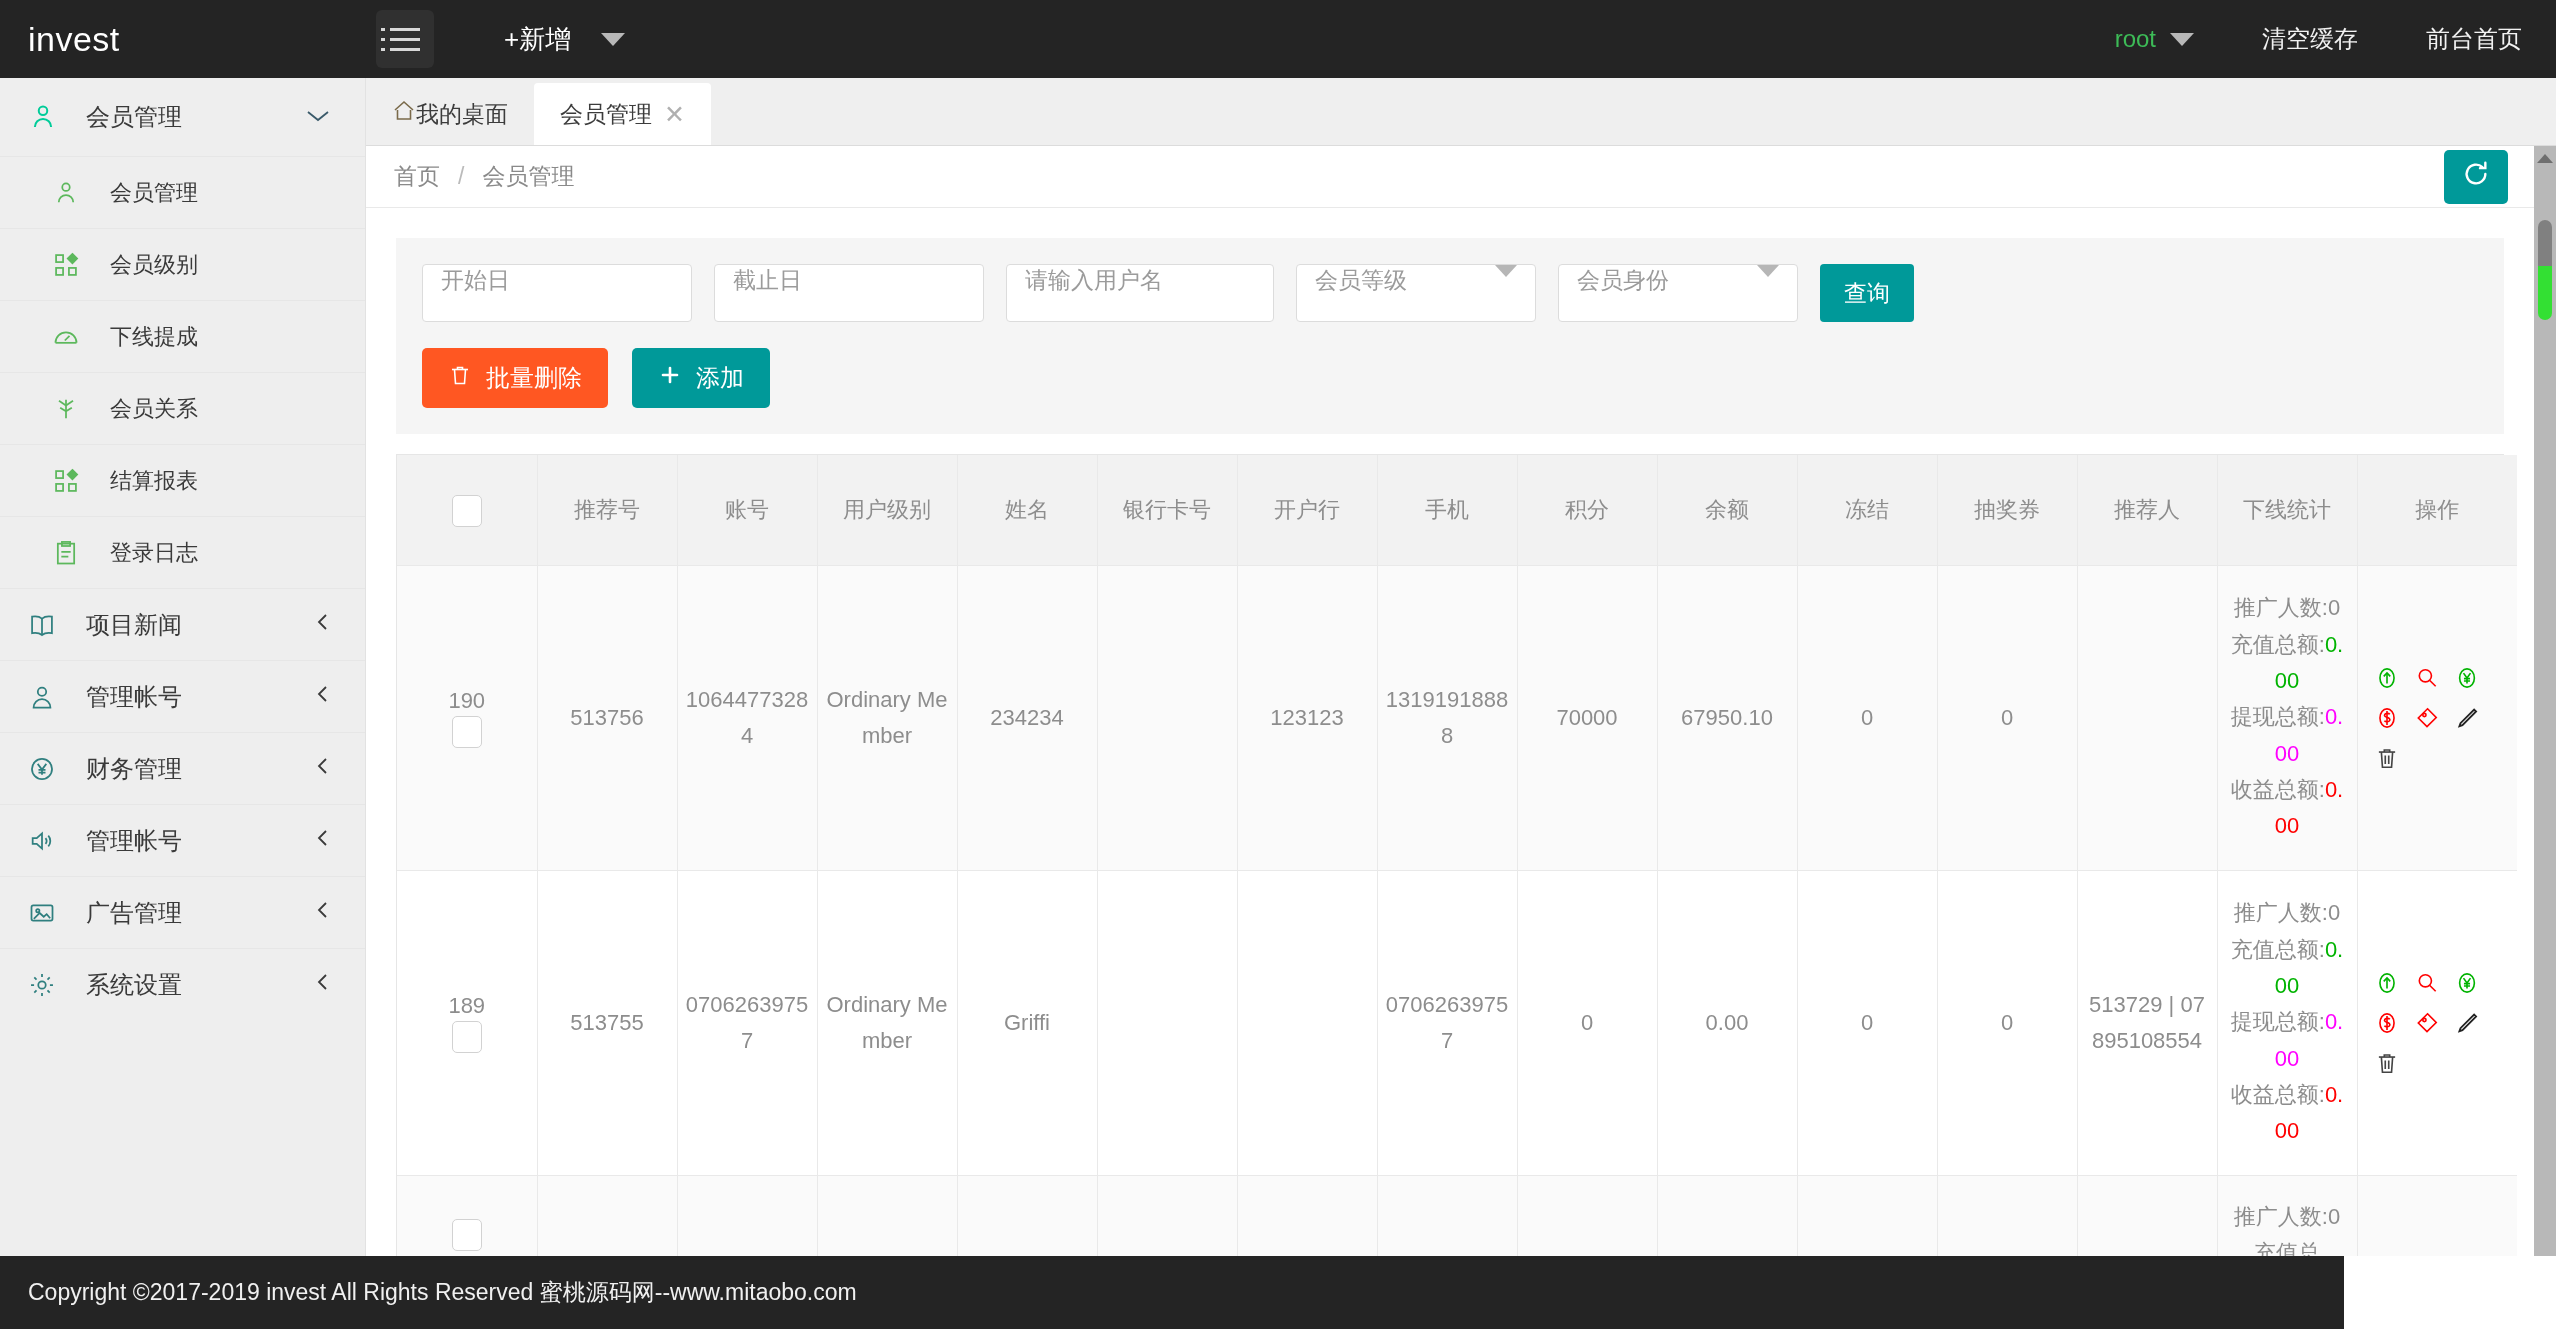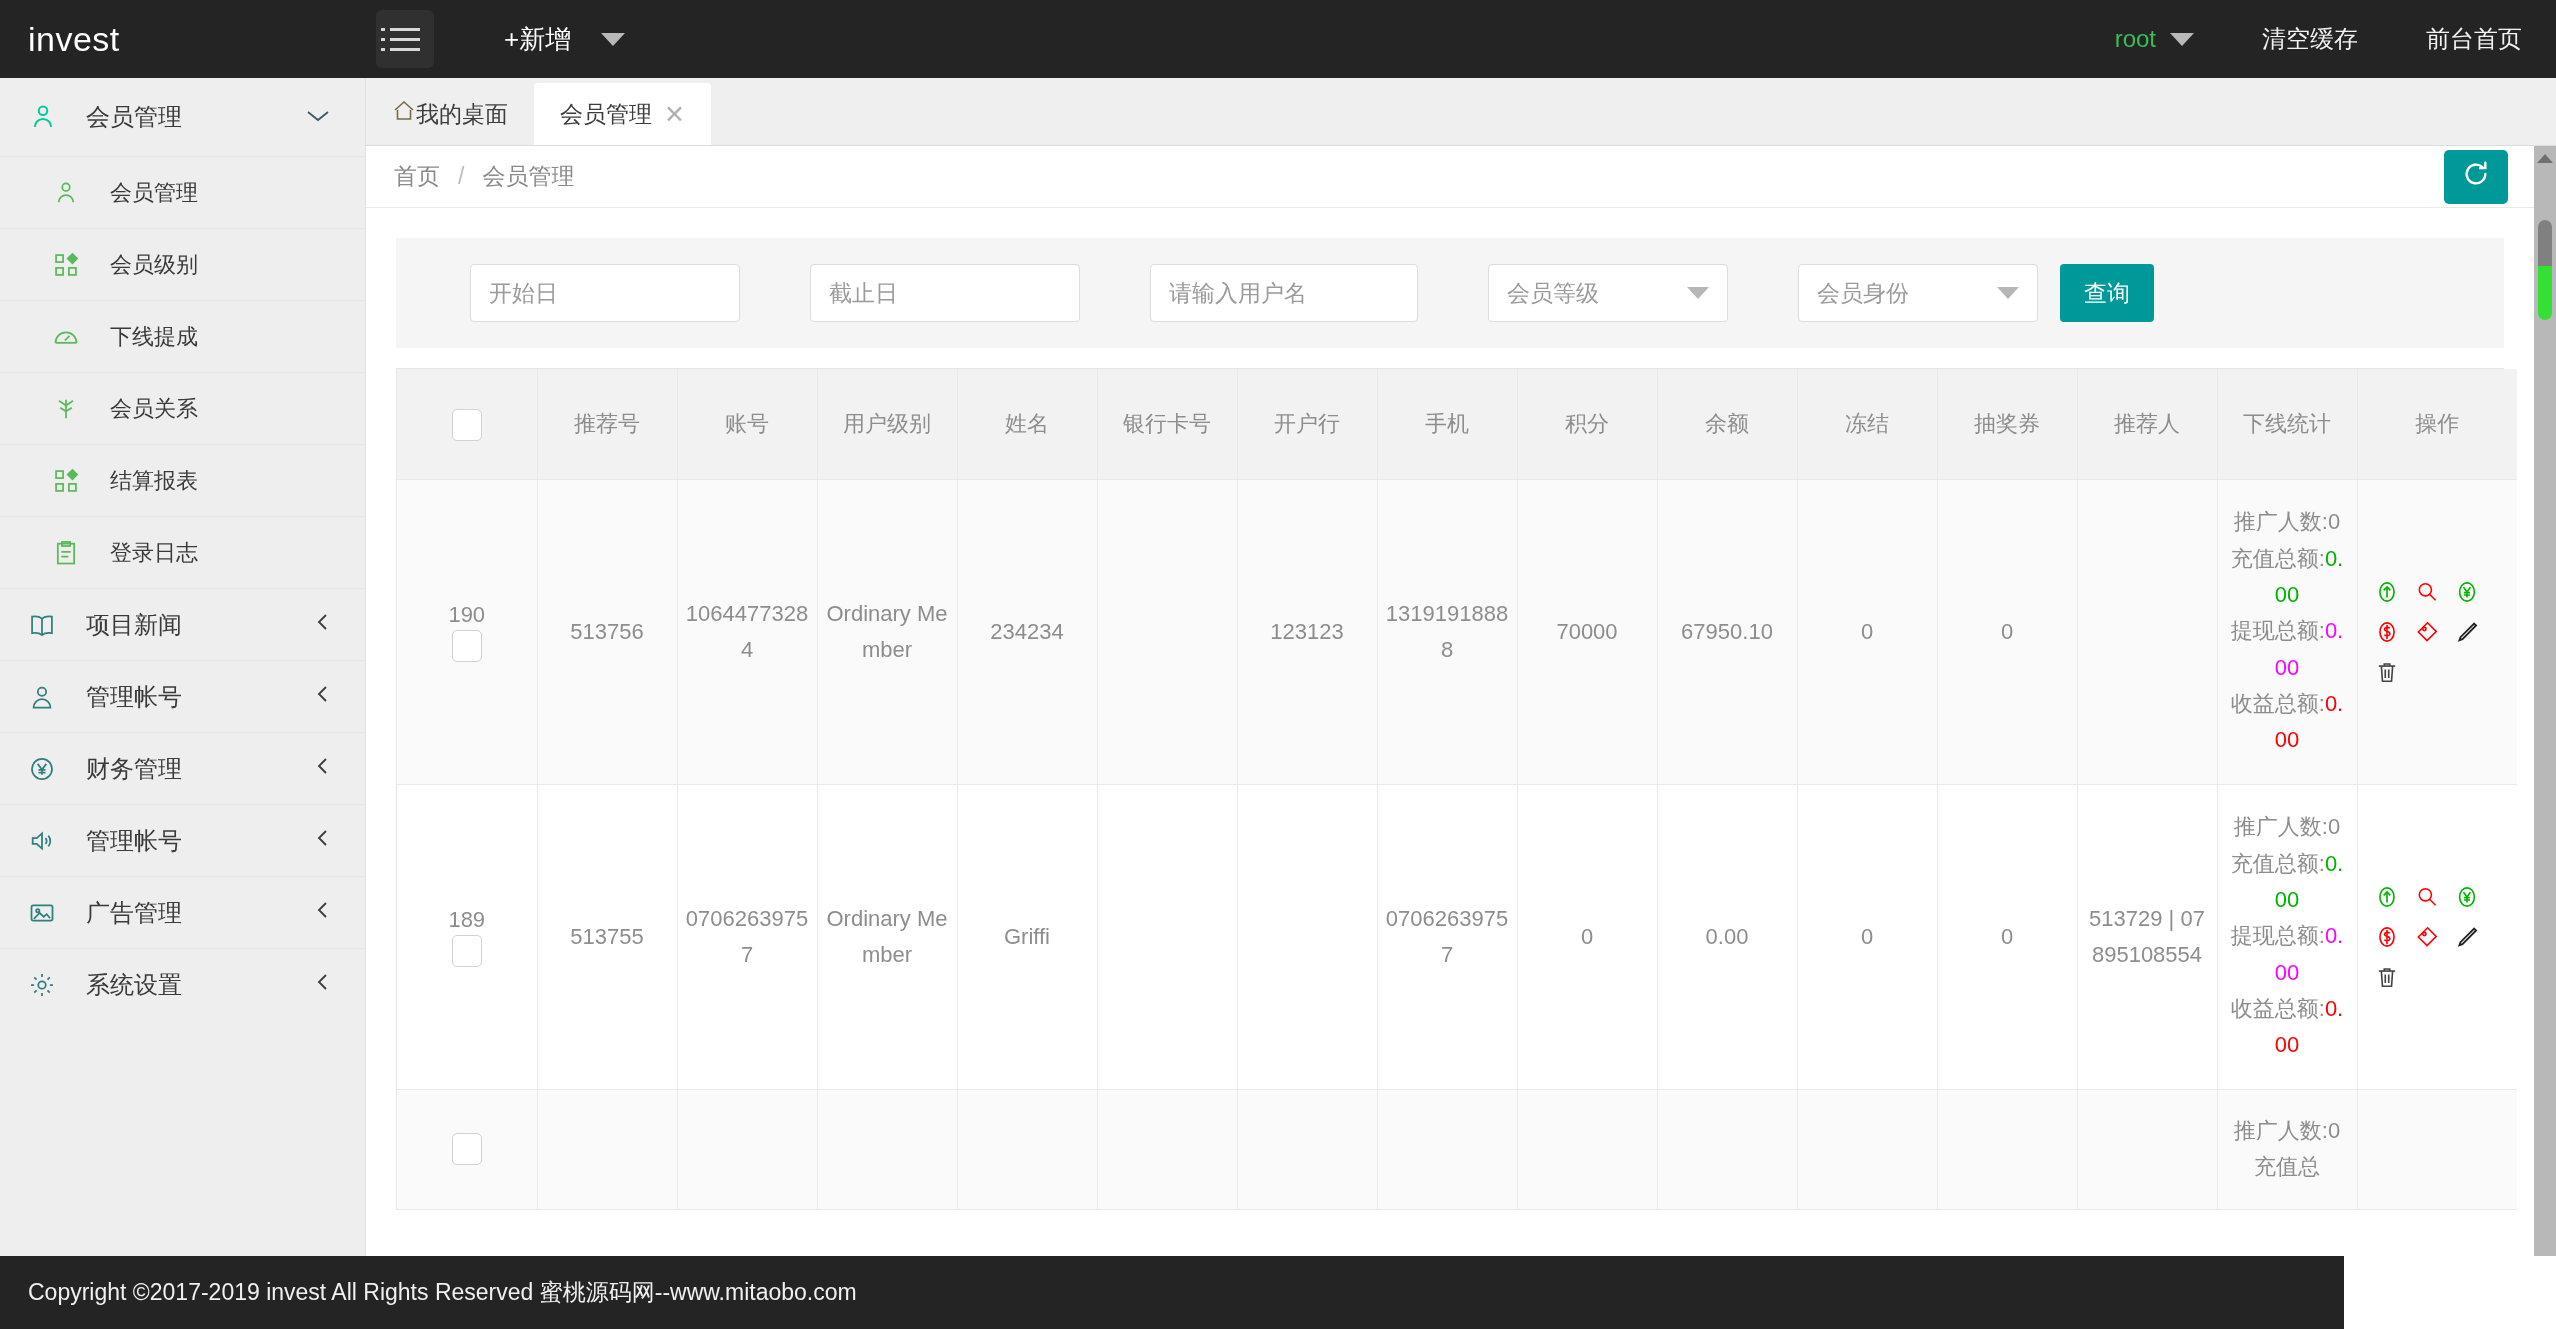--- a/index.html
+++ b/index.html
@@ -81,21 +81,21 @@
     margin-left: auto; width: 64px; height: 54px; background: #099; border-radius: 5px;
     display:flex; align-items:center; justify-content:center; cursor:pointer;
   }
 
   .panel { padding: 30px 30px 0 30px; }
   .filterbar {
     background: #f5f5f5; padding: 26px 26px 26px 26px; display: flex; align-items: center; gap: 22px;
   }
   .fld {
     height: 58px; background: #fff; border: 1px solid #dcdcdc; border-radius: 4px;
-    display: flex; align-items: center; padding: 0 18px; font-size: 23px; color: #9b9b9b; margin-left: 48px;
+    display: flex; padding: 0 18px; font-size: 23px; color: #9b9b9b;
   }
   .fld.date { width: 270px; }
   .fld.user { width: 268px; }
   .fld.sel  { width: 240px; justify-content: space-between; cursor: pointer; }
   .fld .ph { color: #9b9b9b; }
   .sel-caret { width:0;height:0;border-left:11px solid transparent;border-right:11px solid transparent;border-top:12px solid #b6b6b6; }
   .btn-query {
     height: 58px; background: #099; color:#fff; font-size: 23px; border-radius: 4px;
     display:flex;align-items:center;justify-content:center;padding:0 24px;cursor:pointer;
   }
@@ -385,20 +385,41 @@
       <div class="fld sel">
         <span class="ph">会员等级</span>
         <span class="sel-caret"></span>
       </div>
       <div class="fld sel">
         <span class="ph">会员身份</span>
         <span class="sel-caret"></span>
       </div>
       <div class="btn-query">
         <span>查询</span>
+      </div>
+    </div>
+    <div class="actionbar">
+      <div class="btn btn-del">
+        <span>
+          <svg width="24" height="24" viewBox="0 0 24 24" fill="none" stroke="#fff" stroke-width="1.6">
+            <path d="M4 6.5h16"></path>
+              <path d="M9.5 6.5V4.5h5v2"></path>
+              <path d="M6.5 6.5 L7.5 20.5 L16.5 20.5 L17.5 6.5"></path>
+          </svg>
+        </span>
+        <span>批量删除</span>
+      </div>
+      <div class="btn btn-add">
+        <span>
+          <svg width="24" height="24" viewBox="0 0 24 24" stroke="#fff" stroke-width="2.6" stroke-linecap="round">
+              <path d="M12 5 V19"></path>
+              <path d="M5 12 H19"></path>
+            </svg>
+        </span>
+        <span>添加</span>
       </div>
     </div>
   </div>
 
   <div class="tablewrap">
     <table class="grid">
       <colgroup>
         <col style="width:140px">
           <col style="width:140px">
           <col style="width:140px">

